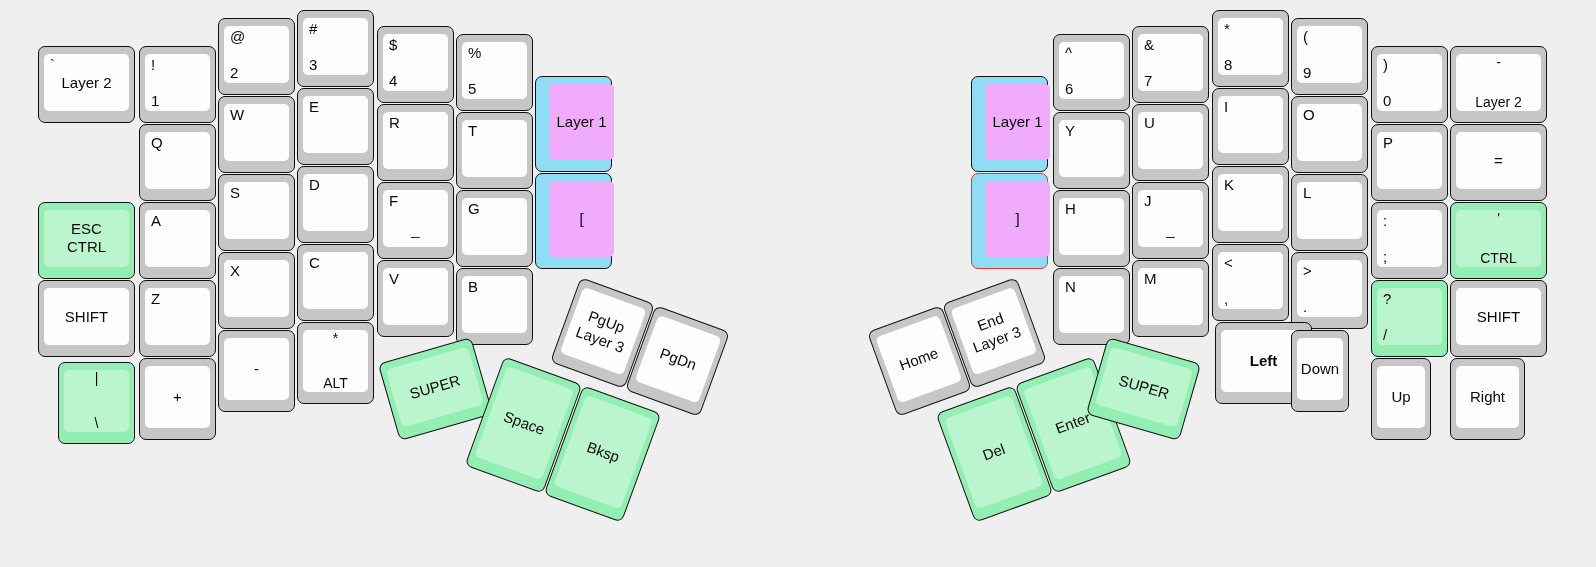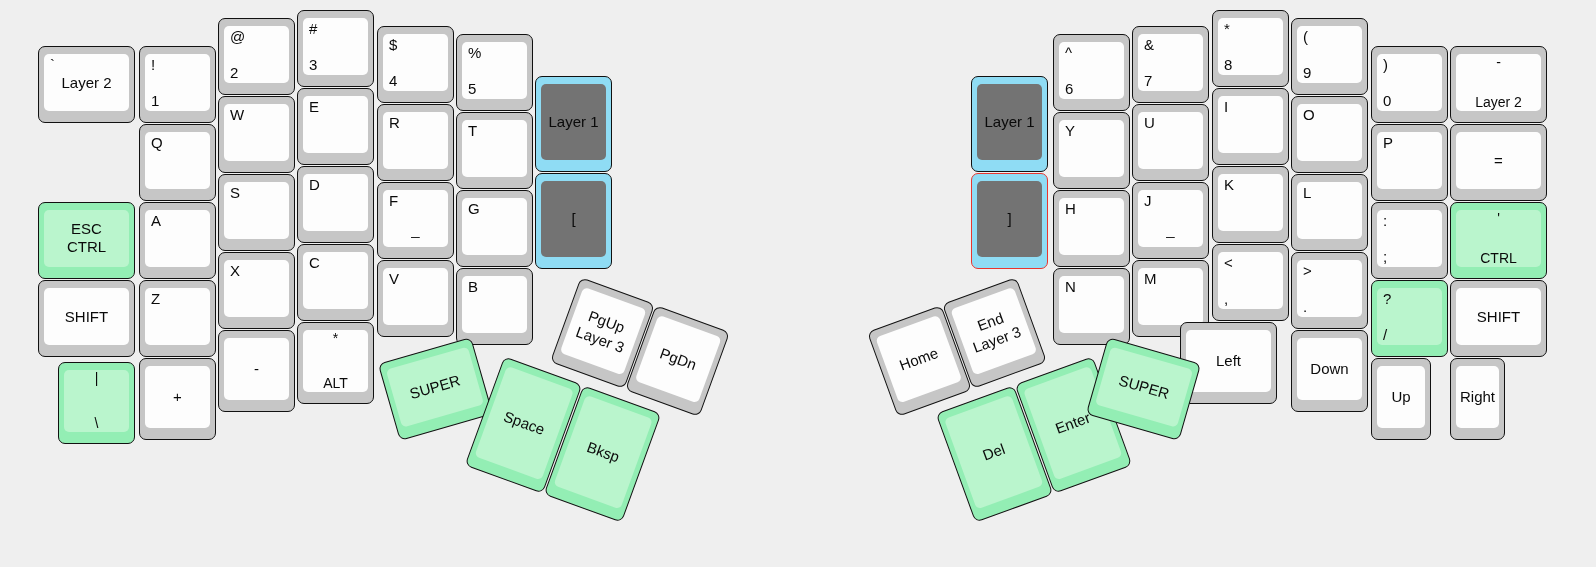--- a/index.html
+++ b/index.html
@@ -45,21 +45,21 @@
   .cap .lg.ctr{left:0;right:0;top:50%;transform:translateY(-50%);text-align:center;}
   .cap .lg.ctr2{left:0;right:0;top:50%;transform:translateY(-50%);text-align:center;line-height:1.25;}
   .cap .lg.tc{left:0;right:0;top:1px;text-align:center;font-size:14px;}
   .cap .lg.bc{left:0;right:0;bottom:1px;text-align:center;font-size:14px;}
   .cap .lg.hom{left:0;right:0;bottom:9px;text-align:center;font-size:15px;color:#111;}
 
   
   .key.green{background:#93eeb4;}
   .key.green .cap{background:#baf5cd;}
   .key.blue{background:#8fdcf4;}
-  .key.blue .cap{background:#737373;}
+  .key.blue .cap{background:#f0abfc;margin-left:8px;}
   .key.sel{border-color:#e8352e;}
 </style>
 </head>
 <body>
 
 <div id="board">
     <div style="position: absolute; left: 0px; top: 0px; width: 100%; height: 100%;">
       <div class="key" style="left: 38px; top: 46px; width: 97px; height: 77px;">
         <div class="cap">
           <span class="lg tl">`</span>
@@ -376,36 +376,36 @@
         <div class="cap">
           <span class="lg tl">?</span>
           <span class="lg bl">/</span>
         </div>
       </div>
       <div class="key" style="left: 1450px; top: 280px; width: 97px; height: 77px;">
         <div class="cap">
           <span class="lg ctr">SHIFT</span>
         </div>
       </div>
-      <div class="key" style="left: 1180px; top: 322px; width: 97px; height: 82px;">
+      <div class="key" style="left: 1215px; top: 322px; width: 97px; height: 82px; font-weight: bold;">
         <div class="cap">
           <span class="lg ctr">Left</span>
         </div>
       </div>
-      <div class="key" style="left: 1291px; top: 330px; width: 77px; height: 82px; text-decoration: underline;">
+      <div class="key" style="left: 1291px; top: 330px; width: 58px; height: 82px; text-decoration: underline;">
         <div class="cap">
           <span class="lg ctr">Down</span>
         </div>
       </div>
       <div class="key" style="left: 1371px; top: 358px; width: 60px; height: 82px;">
         <div class="cap">
           <span class="lg ctr">Up</span>
         </div>
       </div>
-      <div class="key" style="left: 1450px; top: 358px; width: 55px; height: 82px;">
+      <div class="key" style="left: 1450px; top: 358px; width: 75px; height: 82px;">
         <div class="cap">
           <span class="lg ctr">Right</span>
         </div>
       </div>
       <div class="key" style="left: 880px; top: 316px; width: 79px; height: 90px; transform: rotate(-20deg);">
         <div class="cap">
           <span class="lg ctr">Home</span>
         </div>
       </div>
       <div class="key" style="left: 955px; top: 288px; width: 79px; height: 90px; transform: rotate(-20deg);">

